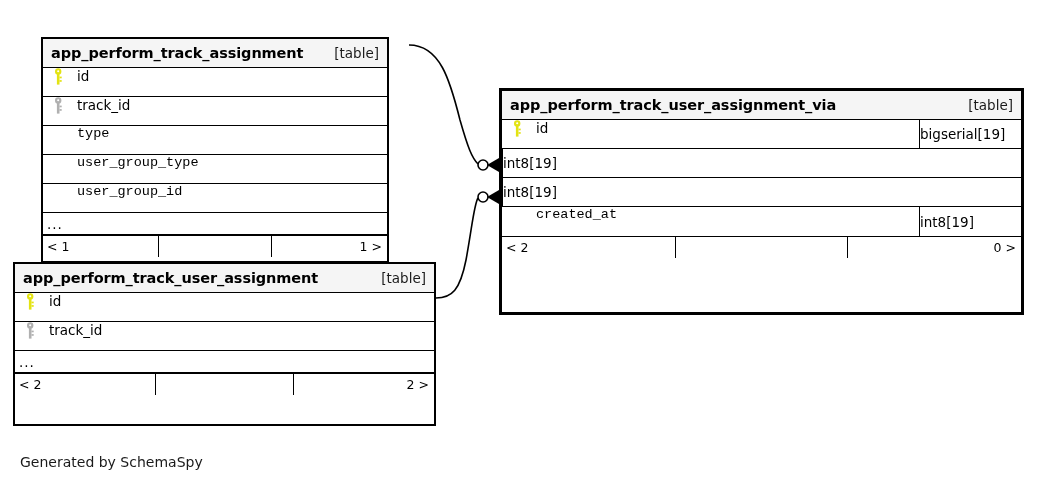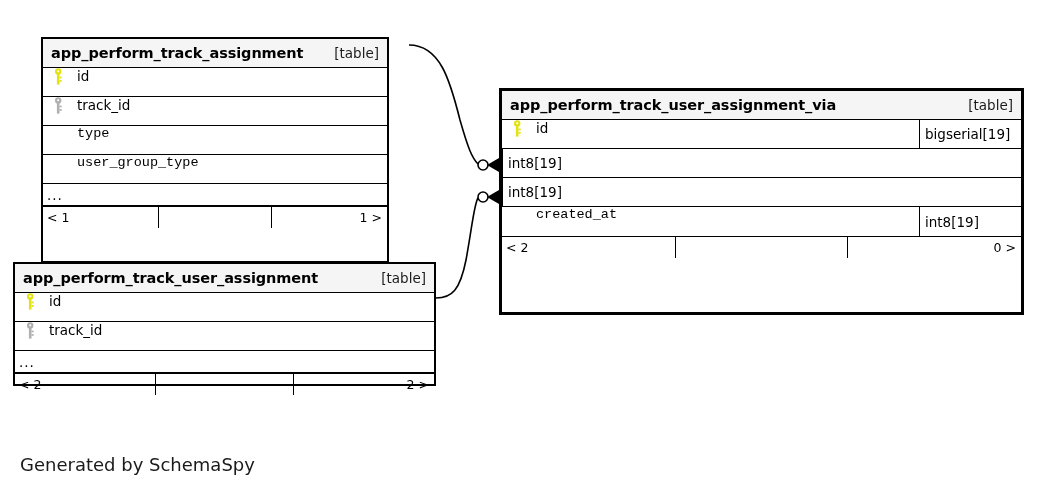--- a/index.html
+++ b/index.html
@@ -76,21 +76,20 @@
     display: flex;
     align-items: flex-start;
     padding-left: 6px;
     box-sizing: border-box;
     min-width: 0;
   }
   .row .cell-type {
     flex: 0 0 auto;
     display: flex;
     align-items: center;
-    padding-left: 5px;
     border-left: 1px solid #000000;
     box-sizing: border-box;
     font-size: 13.5px;
     color: #000000;
     white-space: nowrap;
     text-align: center;
   }
   .key-slot {
     width: 20px;
     flex: 0 0 20px;
@@ -130,21 +129,21 @@
     align-items: center;
     font-size: 12.5px;
     color: #000000;
   }
   .foot-left  { flex: 0 0 33.4%; padding-left: 4px; justify-content: flex-start; }
   .foot-mid   { flex: 1 1 auto; border-left: 1px solid #000000; border-right: 1px solid #000000; }
   .foot-right { flex: 0 0 33.4%; padding-right: 5px; justify-content: flex-end; }
 
   .footer-credit {
     position: absolute;
-    font-size: 18px;
+    font-size: 14px;
     color: #1a1a1a;
     white-space: nowrap;
     z-index: 10;
   }
 </style>
 </head>
 <body>
 
 <div id="canvas">
 
@@ -203,20 +202,26 @@
               <span class="key-slot"></span>
               <span class="col-label">type</span>
             </div>
           </div>
           <div class="row no-key">
             <div class="cell-name">
               <span class="key-slot"></span>
               <span class="col-label">user_group_type</span>
             </div>
           </div>
+          <div class="row no-key">
+            <div class="cell-name">
+              <span class="key-slot"></span>
+              <span class="col-label">user_group_id</span>
+            </div>
+          </div>
           <div class="row-ellipsis">...</div>
         </div>
         <div class="tbl-footer">
           <div class="foot-cell foot-left">&lt; 1</div>
           <div class="foot-cell foot-mid"></div>
           <div class="foot-cell foot-right">1 &gt;</div>
         </div>
       </div>
       <div class="table-box emphasis" style="left: 499px; top: 88px; width: 525px; height: 227px;">
         <div class="tbl-header">
@@ -252,21 +257,21 @@
             </div>
             <div class="cell-type" style="flex-basis:102px;width:102px">int8[19]</div>
           </div>
         </div>
         <div class="tbl-footer">
           <div class="foot-cell foot-left">&lt; 2</div>
           <div class="foot-cell foot-mid"></div>
           <div class="foot-cell foot-right">0 &gt;</div>
         </div>
       </div>
-      <div class="table-box" style="left: 13px; top: 262px; width: 423px; height: 124px;">
+      <div class="table-box" style="left: 13px; top: 262px; width: 423px; height: 164px;">
         <div class="tbl-header">
           <span class="tbl-title">app_perform_track_user_assignment</span>
           <span class="tbl-kind">[table]</span>
         </div>
         <div class="rows">
           <div class="row">
             <div class="cell-name">
               <span class="key-slot">
                 <svg width="9" height="17" viewBox="0 0 9 17">
                   <circle cx="3.2" cy="3.4" r="3.2" fill="#e3e312"></circle>

